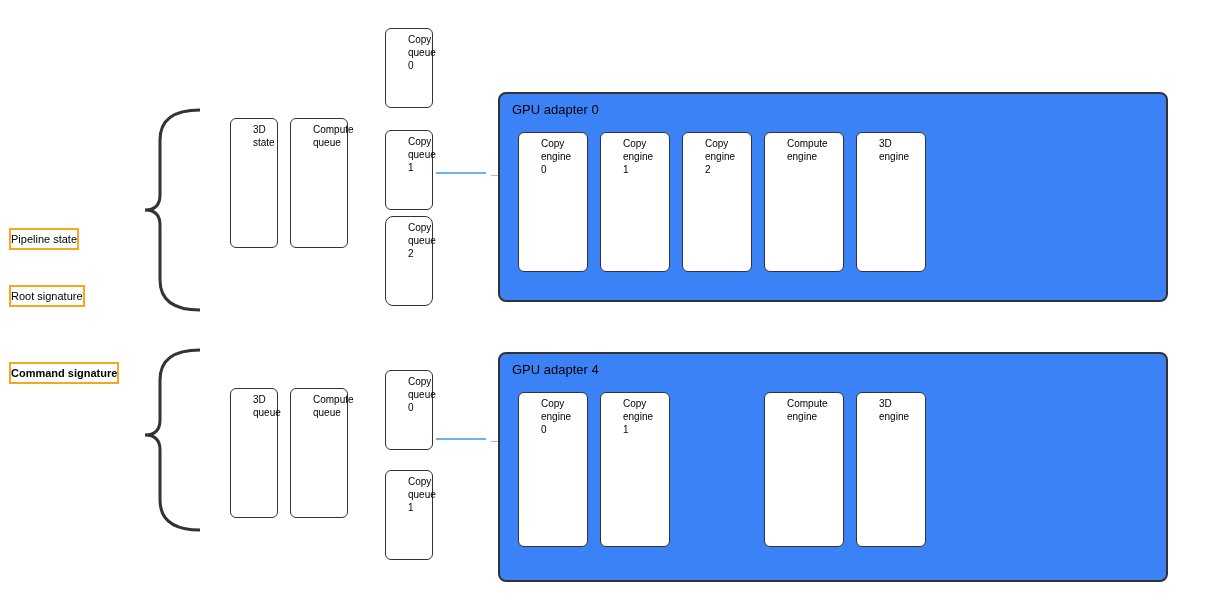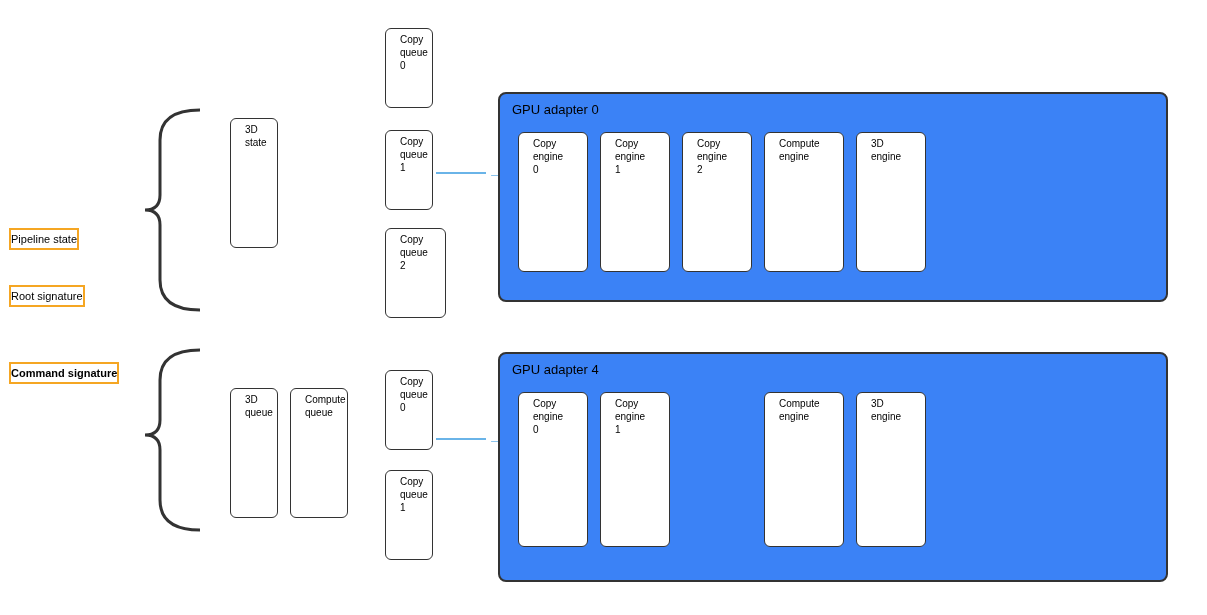--- a/index.html
+++ b/index.html
@@ -28,21 +28,21 @@
       background: #fff;
       white-space: nowrap;
     }
 
     
     .queue-box {
       position: absolute;
       border: 1.5px solid #333;
       border-radius: 6px;
       background: #fff;
-      padding: 4px 14px;
+      padding: 4px 22px;
       font-size: 10px;
       line-height: 1.3;
     }
 
     
     .gpu-adapter {
       position: absolute;
       border: 2px solid #333;
       border-radius: 8px;
       background: #3b82f6;
@@ -90,32 +90,36 @@
   </svg>
 
   <svg class="brace-svg" style="left: 140px; top: 340px;" width="80" height="200">
     <path d="M 60,10 Q 20,10 20,40 L 20,80 Q 20,95 5,95 Q 20,95 20,110 L 20,160 Q 20,190 60,190" fill="none" stroke="#333" stroke-width="3"></path>
   </svg>
 
   <div class="queue-box" style="left: 230px; top: 118px; width: 48px; height: 130px;">
     <span>3D
 state</span>
   </div>
+  <div class="queue-box" style="left: 290px; top: 118px; width: 58px; height: 130px;">
+    <span>Compute
+queue</span>
+  </div>
 
   <div class="queue-box" style="left: 385px; top: 28px; width: 48px; height: 80px;">
     <span>Copy
 queue
 0</span>
   </div>
   <div class="queue-box" style="left: 385px; top: 130px; width: 48px; height: 80px;">
     <span>Copy
 queue
 1</span>
   </div>
-  <div class="queue-box" style="left: 385px; top: 228px; width: 61px; height: 90px;">
+  <div class="queue-box" style="left: 385px; top: 216px; width: 48px; height: 90px; border-radius: 8px;">
     <span>Copy
 queue
 2</span>
   </div>
 
   <div class="arrow" style="left: 436px; top: 164px;">
     <div class="arrow-line" style="width: 50px;"></div>
     <span style="color:#6ab4e8; font-size:16px; margin-left:2px;">→</span>
   </div>
 

